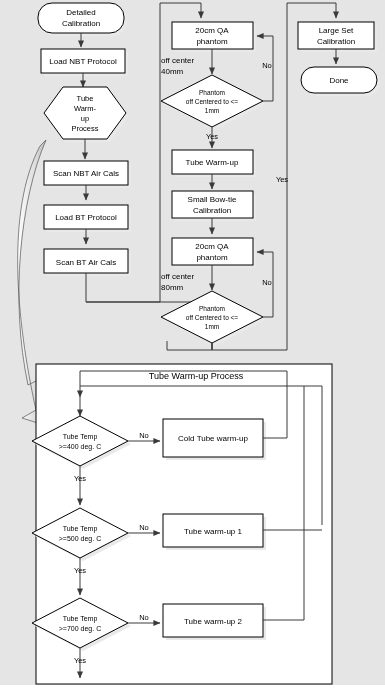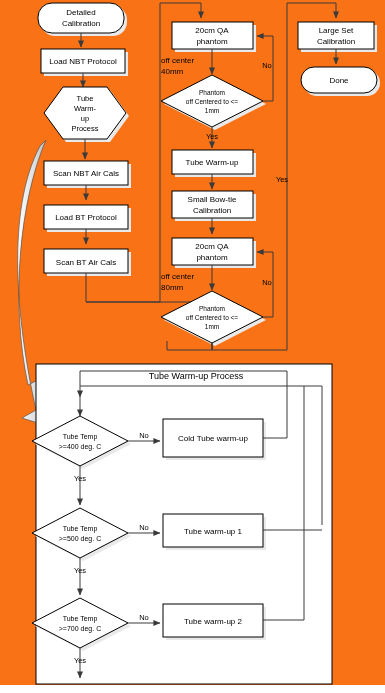--- a/index.html
+++ b/index.html
@@ -1,17 +1,17 @@
 <!DOCTYPE html>
 <html><head>
 <meta charset="utf-8">
 <style>
   html,body{margin:0;padding:0;background:#ffffff;}
   #page{position:relative;width:385px;height:685px;overflow:hidden;
-        font-family:"Liberation Sans",sans-serif;background:#f97316;text-align:right;}
+        font-family:"Liberation Sans",sans-serif;background:#e5e5e5;text-align:right;}
   svg{display:block;}
   .nodetext{font-family:"Liberation Sans",sans-serif;fill:#000;text-anchor:middle;}
   .t8{font-size:8px;}
   .t75{font-size:7.5px;}
   .t7{font-size:7px;}
   .t65{font-size:6.5px;}
   .t9{font-size:9px;}
   .lbl{font-family:"Liberation Sans",sans-serif;fill:#000;font-size:7.5px;text-anchor:middle;}
   .free{font-family:"Liberation Sans",sans-serif;fill:#000;font-size:8px;text-anchor:start;}
   .shape{fill:#ffffff;stroke:#000000;stroke-width:1;}

